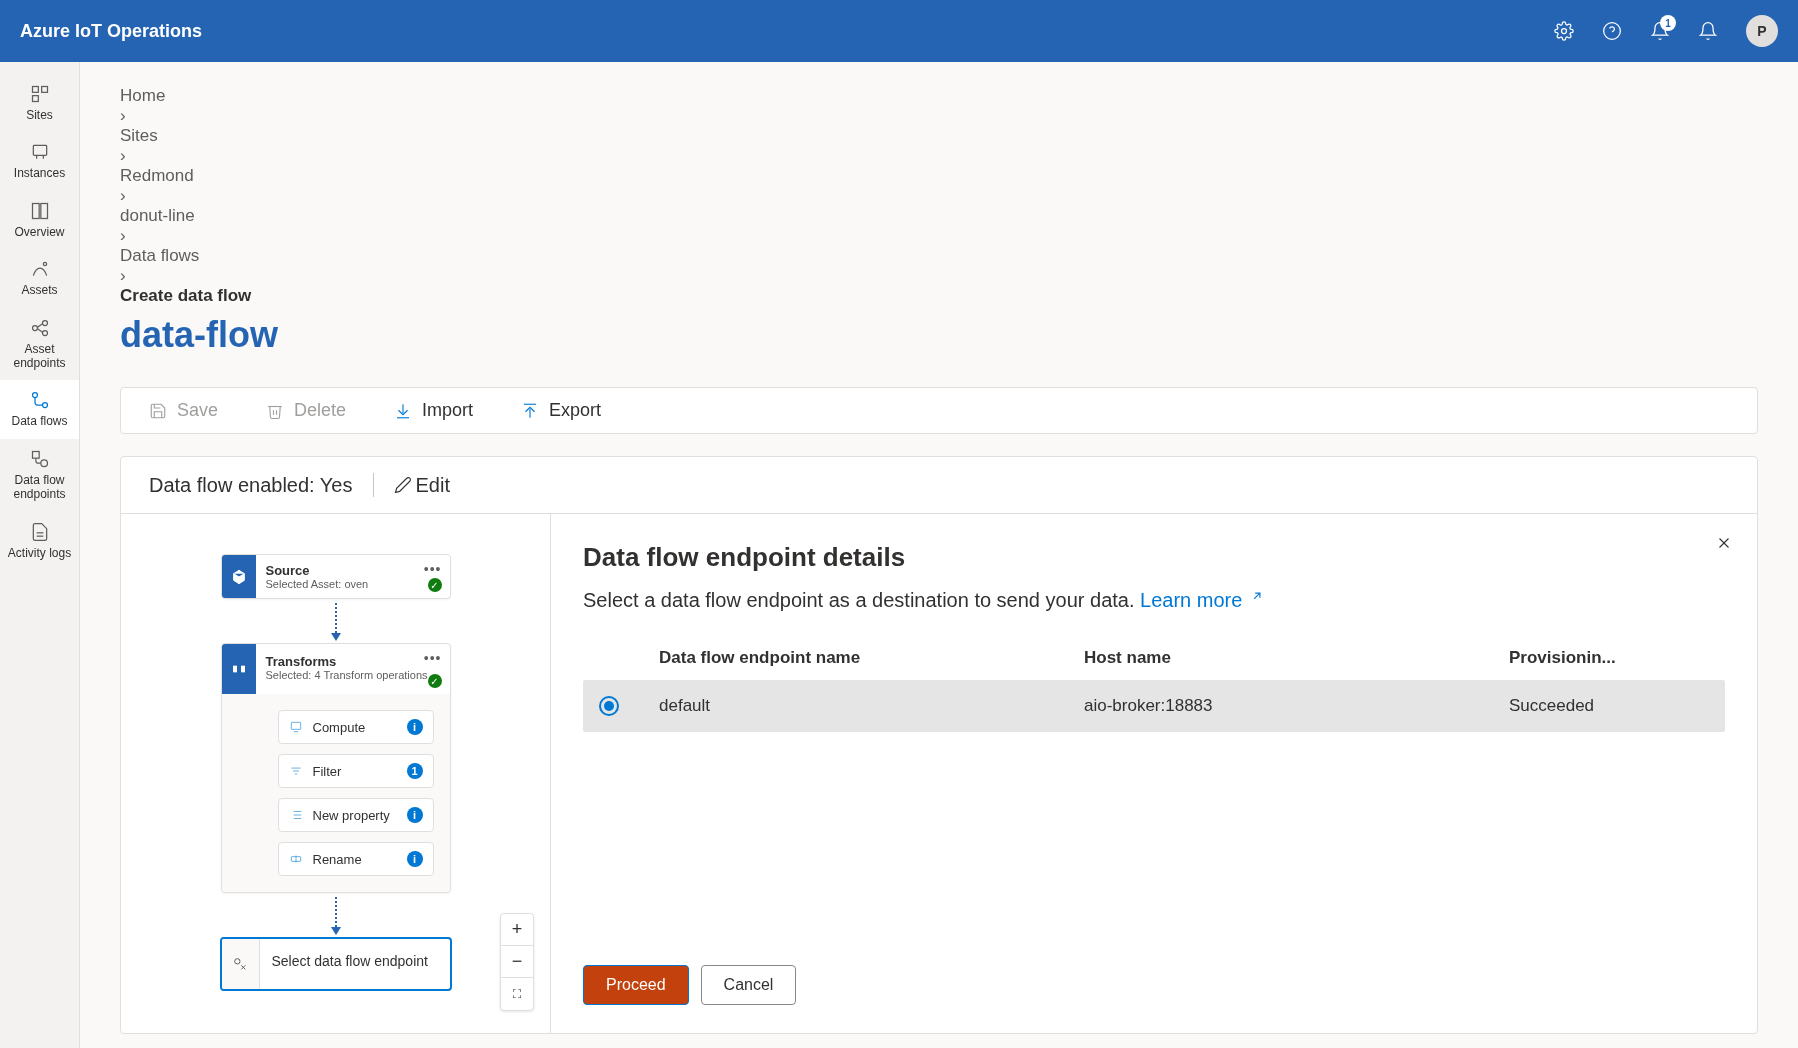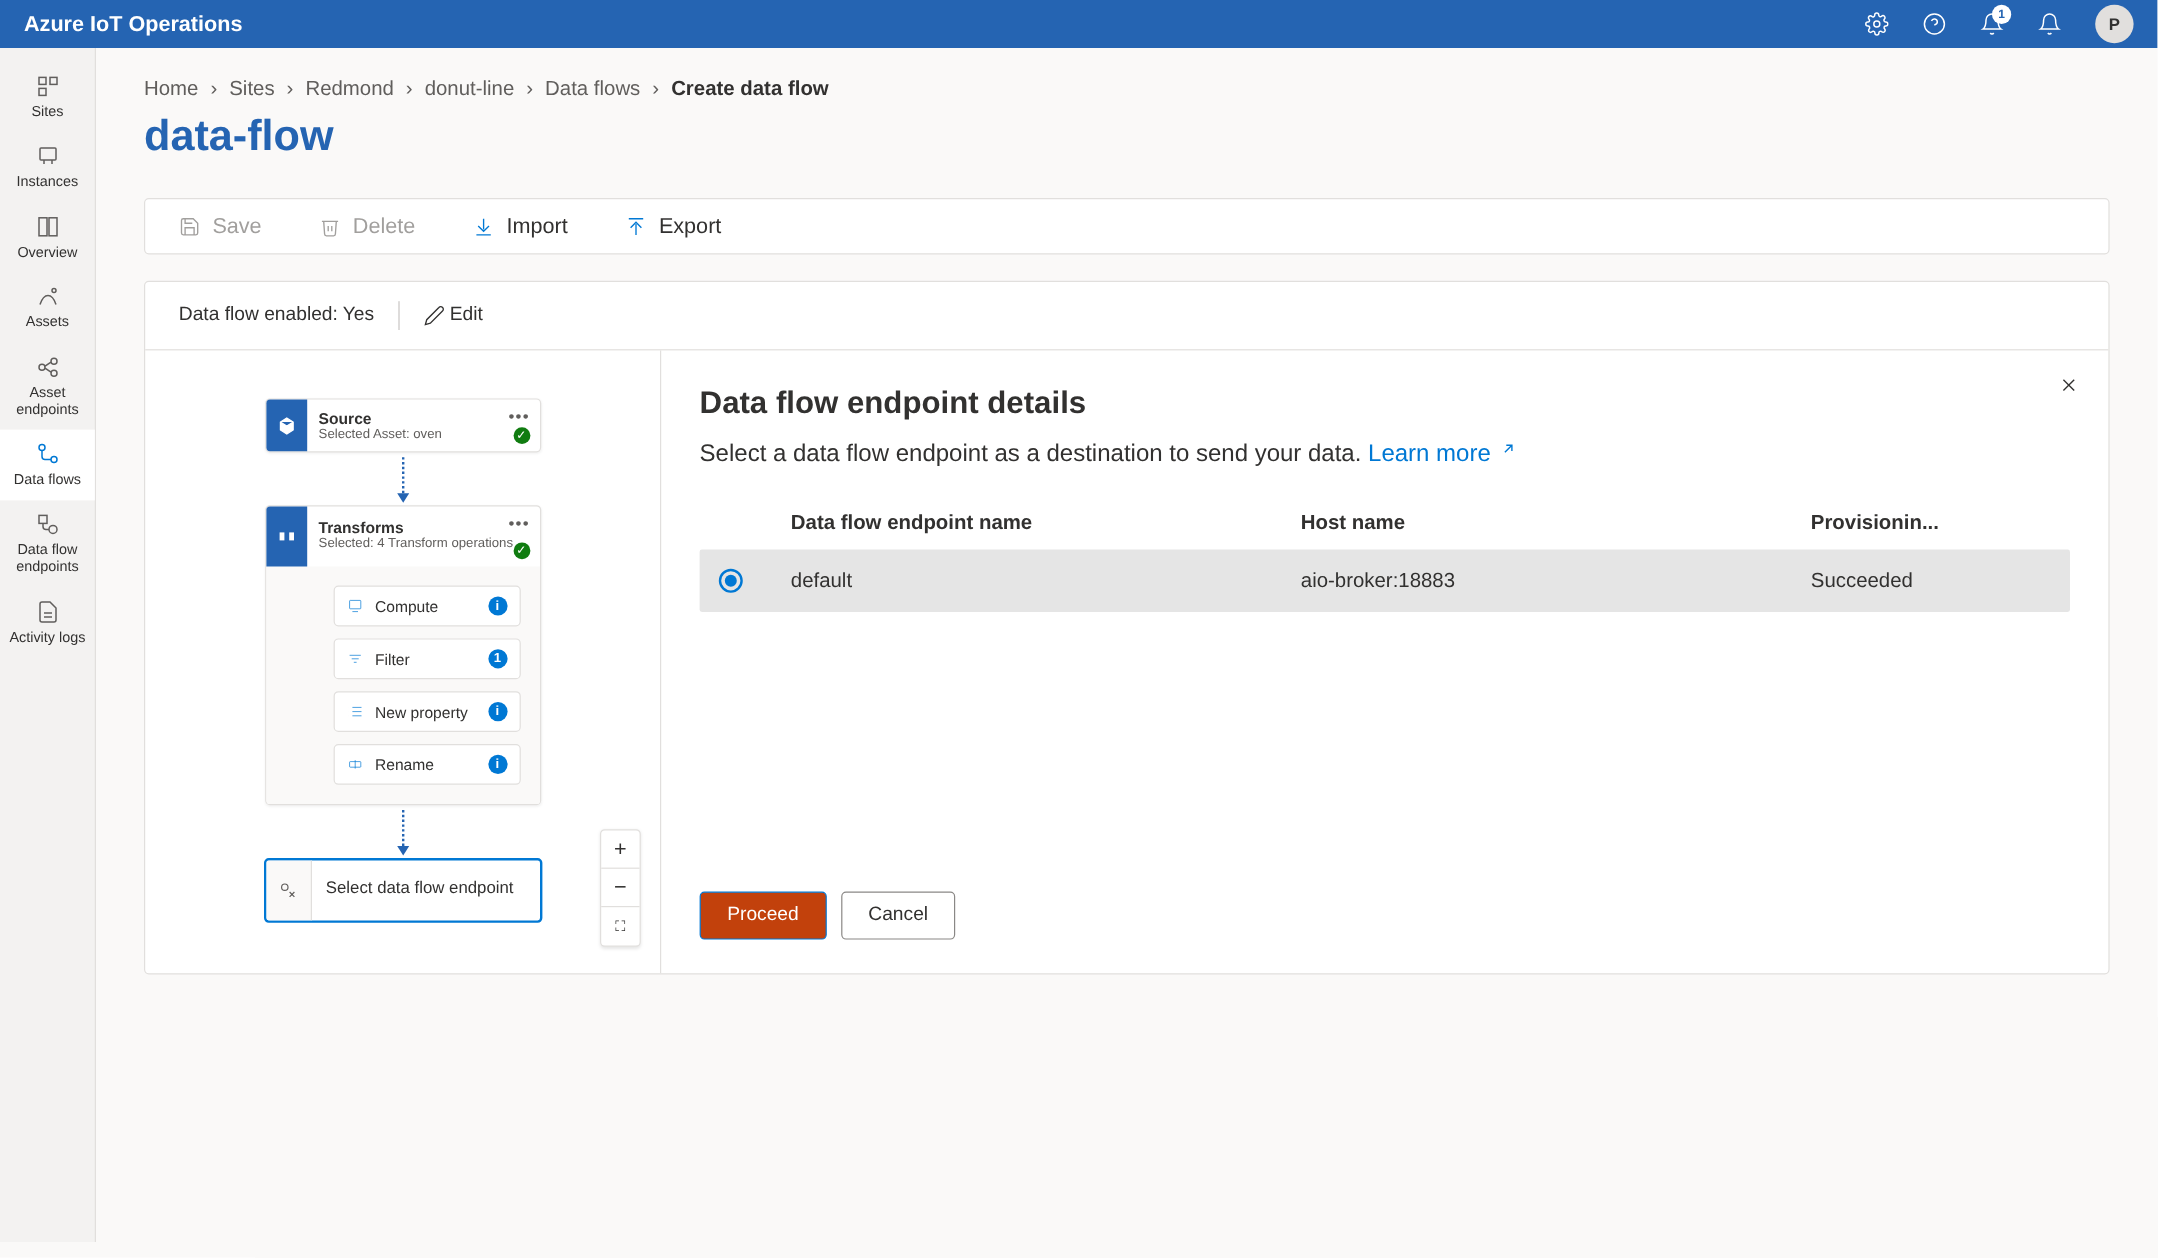--- a/index.html
+++ b/index.html
@@ -1,19 +1,19 @@
 <!DOCTYPE html>
 <html><head>
 <meta charset="utf-8">
 <style>
 * { box-sizing: border-box; margin: 0; padding: 0; }
 body { font-family: 'Segoe UI', Arial, sans-serif; background: #faf9f8; color: #323130; overflow: hidden; }
 
 
-.header { height: 40px; background: #2b6cb0; background: #1b6ec2; background: #2b5797; background: #2564b4; display: flex; align-items: center; padding: 0 20px; color: #fff; justify-content: space-between; }
+.header { height: 62px; background: #2b6cb0; background: #1b6ec2; background: #2b5797; background: #2564b4; display: flex; align-items: center; padding: 0 20px; color: #fff; justify-content: space-between; }
 .header { background: #2564b2; }
 .header-title { font-size: 18px; font-weight: 600; }
 .header-actions { display: flex; align-items: center; gap: 28px; }
 .header-icon { width: 20px; height: 20px; display: flex; align-items: center; justify-content: center; cursor: pointer; position: relative; }
 .header-icon svg { width: 20px; height: 20px; stroke: #fff; fill: none; stroke-width: 1.5; }
 .badge { position: absolute; top: -6px; right: -6px; background: #fff; color: #2564b2; font-size: 10px; border-radius: 50%; width: 16px; height: 16px; display: flex; align-items: center; justify-content: center; font-weight: 600; }
 .avatar { width: 32px; height: 32px; border-radius: 50%; background: #e1dfdd; color: #323130; display: flex; align-items: center; justify-content: center; font-weight: 600; font-size: 14px; }
 
 
 .layout { display: flex; height: calc(100vh - 53px); }
@@ -22,38 +22,38 @@
 .sidebar { width: 80px; background: #f3f2f1; border-right: 1px solid #e1dfdd; display: flex; flex-direction: column; padding-top: 12px; }
 .sidebar-item { display: flex; flex-direction: column; align-items: center; padding: 10px 4px; cursor: pointer; gap: 4px; font-size: 12px; color: #323130; text-align: center; line-height: 1.2; }
 .sidebar-item.active { background: #fff; }
 .sidebar-item svg { width: 20px; height: 20px; stroke: #605e5c; fill: none; stroke-width: 1.5; }
 .sidebar-item.active svg { stroke: #0078d4; }
 
 
 .main { flex: 1; overflow: auto; padding: 24px 40px; }
 
 
-.breadcrumb { display: flex; align-items: center; gap: 10px; font-size: 17px; color: #605e5c; margin-bottom: 8px; }
+.breadcrumb { display: flex; font-size: 17px; color: #605e5c; margin-bottom: 8px; flex-direction: column; }
 .breadcrumb a { color: #605e5c; text-decoration: none; cursor: pointer; }
 .breadcrumb .current { color: #323130; font-weight: 600; }
 .breadcrumb .sep { color: #605e5c; }
 
 
 .page-title { font-size: 36px; font-weight: 600; color: #2564b2; margin-bottom: 31px; }
 
 
 .toolbar { background: #fff; border: 1px solid #e1dfdd; border-radius: 4px; padding: 12px 28px; display: flex; align-items: center; gap: 48px; margin-bottom: 22px; }
 .toolbar-btn { display: flex; align-items: center; gap: 10px; font-size: 18px; color: #323130; cursor: pointer; background: none; border: none; }
 .toolbar-btn.disabled { color: #a19f9d; cursor: default; }
 .toolbar-btn svg { width: 18px; height: 18px; stroke: currentColor; fill: none; stroke-width: 1.5; }
 .toolbar-btn:not(.disabled) svg { stroke: #0078d4; }
 
 
 .editor-panel { background: #fff; border: 1px solid #e1dfdd; border-radius: 4px; }
-.editor-header { padding: 16px 28px; display: flex; align-items: center; gap: 20px; font-size: 16px; }
+.editor-header { padding: 16px 28px; display: flex; align-items: center; gap: 20px; font-size: 20px; }
 .editor-header .divider { width: 1px; height: 24px; background: #c8c6c4; }
 .edit-btn { display: flex; align-items: center; gap: 4px; cursor: pointer; }
 .edit-btn svg { width: 18px; height: 18px; stroke: #323130; fill: none; stroke-width: 1.5; }
 
 .editor-body { display: flex; border-top: 1px solid #e1dfdd; min-height: 520px; position: relative; }
 .canvas { flex: 0 0 430px; border-right: 1px solid #e1dfdd; padding: 40px 28px 40px 28px; position: relative; display: flex; flex-direction: column; align-items: center; }
 
 
 .node { width: 230px; background: #fff; border: 1px solid #e1dfdd; border-radius: 4px; display: flex; position: relative; box-shadow: 0 1px 2px rgba(0,0,0,0.05); }
 .node-icon-bar { width: 34px; background: #2564b2; display: flex; align-items: center; justify-content: center; border-radius: 3px 0 0 3px; }

